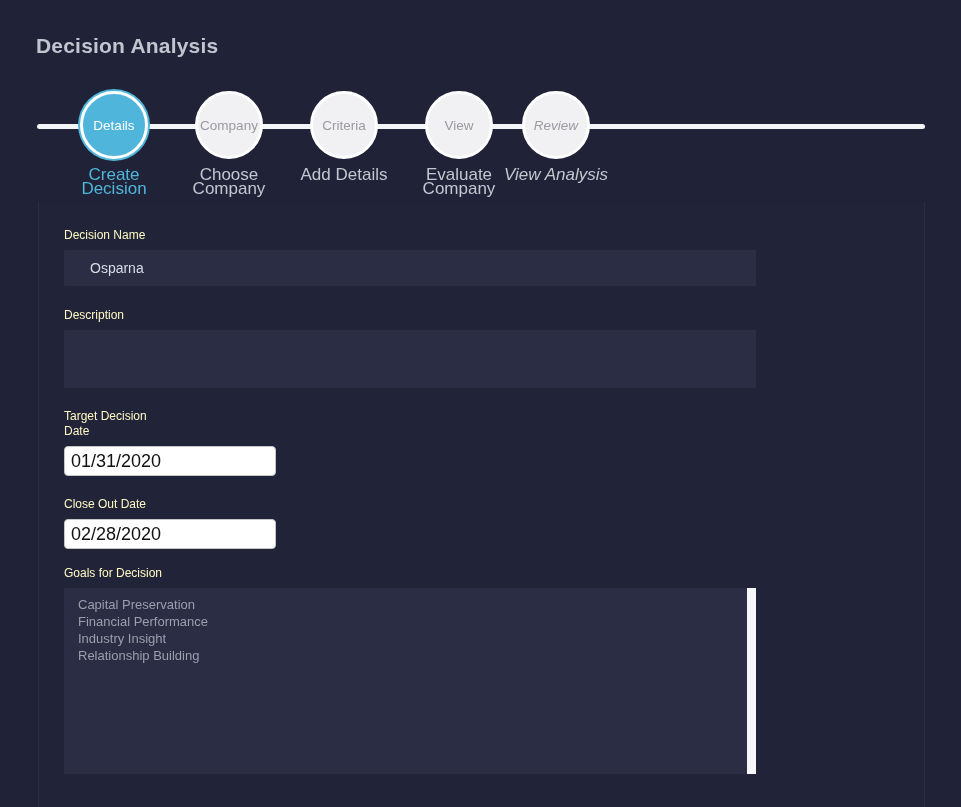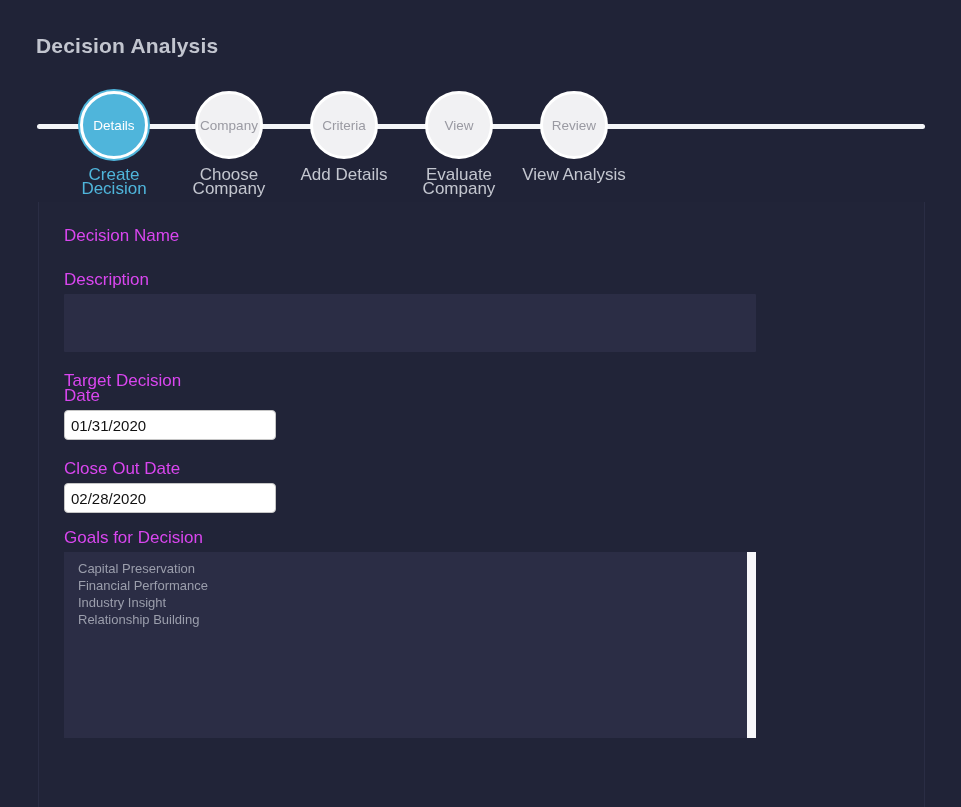--- a/index.html
+++ b/index.html
@@ -106,22 +106,22 @@
   }
 
   .form {
     position: absolute;
     left: 25px;
     top: 26px;
     width: 692px;
   }
 
   .field-label {
-    font-size: 17px;
-    color: #d946ef;
+    font-size: 12px;
+    color: #fef9c3;
     line-height: 15px;
     margin-bottom: 7px;
     white-space: pre-line;
   }
 
   .text-input {
     width: 692px;
     height: 36px;
     background: #2b2d45;
     border: none;
@@ -149,21 +149,21 @@
     resize: none;
   }
 
   .date-input {
     width: 212px;
     height: 30px;
     background: #ffffff;
     border: 1px solid #c6c6c6;
     border-radius: 4px;
     color: #111111;
-    font-size: 15px;
+    font-size: 18px;
     font-family: "Liberation Sans", sans-serif;
     padding: 0 6px;
     box-sizing: border-box;
     outline: none;
   }
 
   .row-gap-a { height: 22px; }
   .row-gap-b { height: 17px; }
   .row-gap-c { height: 21px; }
   .row-gap-d { height: 17px; }
@@ -239,32 +239,33 @@
     </div>
 
     <div class="step" style="left:459px;">
       <div class="step-circle">
         <span>View</span>
       </div>
       <div class="step-caption">Evaluate
 Company</div>
     </div>
 
-    <div class="step" style="left:574px;">
+    <div class="step" style="left:556px;font-style:italic;">
       <div class="step-circle">
         <span>Review</span>
       </div>
       <div class="step-caption">View Analysis</div>
     </div>
   </div>
 
   <div class="panel">
     <div class="form">
 
       <div class="field-label">Decision Name</div>
+      <input class="text-input" type="text" value="Osparna" style="">
 
       <div class="row-gap-a"></div>
 
       <div class="field-label">Description</div>
       <textarea class="textarea-input" placeholder="" style=""></textarea>
 
       <div class="row-gap-b"></div>
 
       <div class="field-label">Target Decision
 Date</div>

